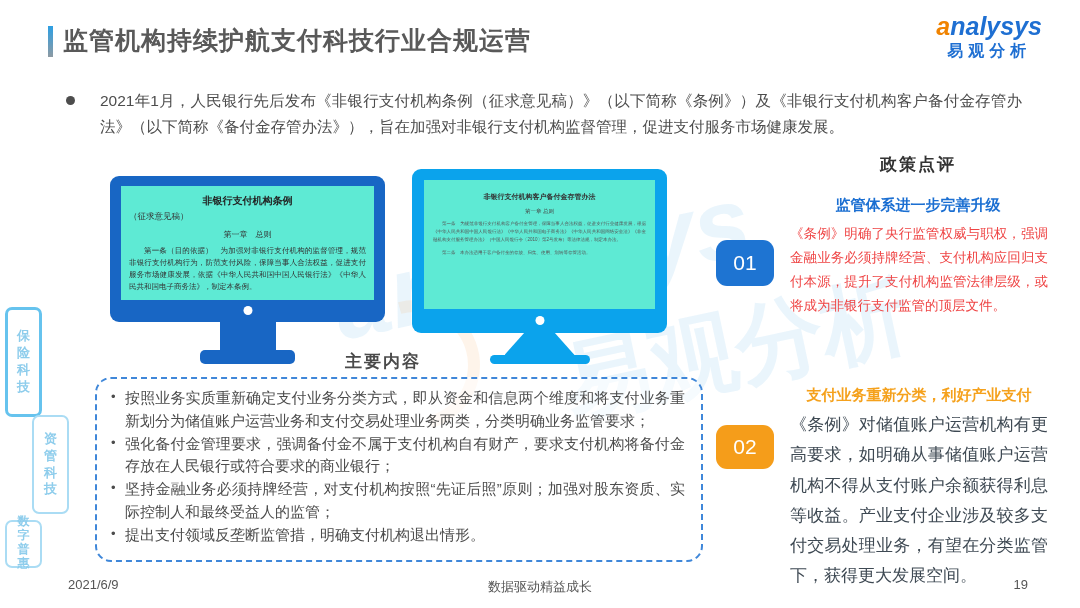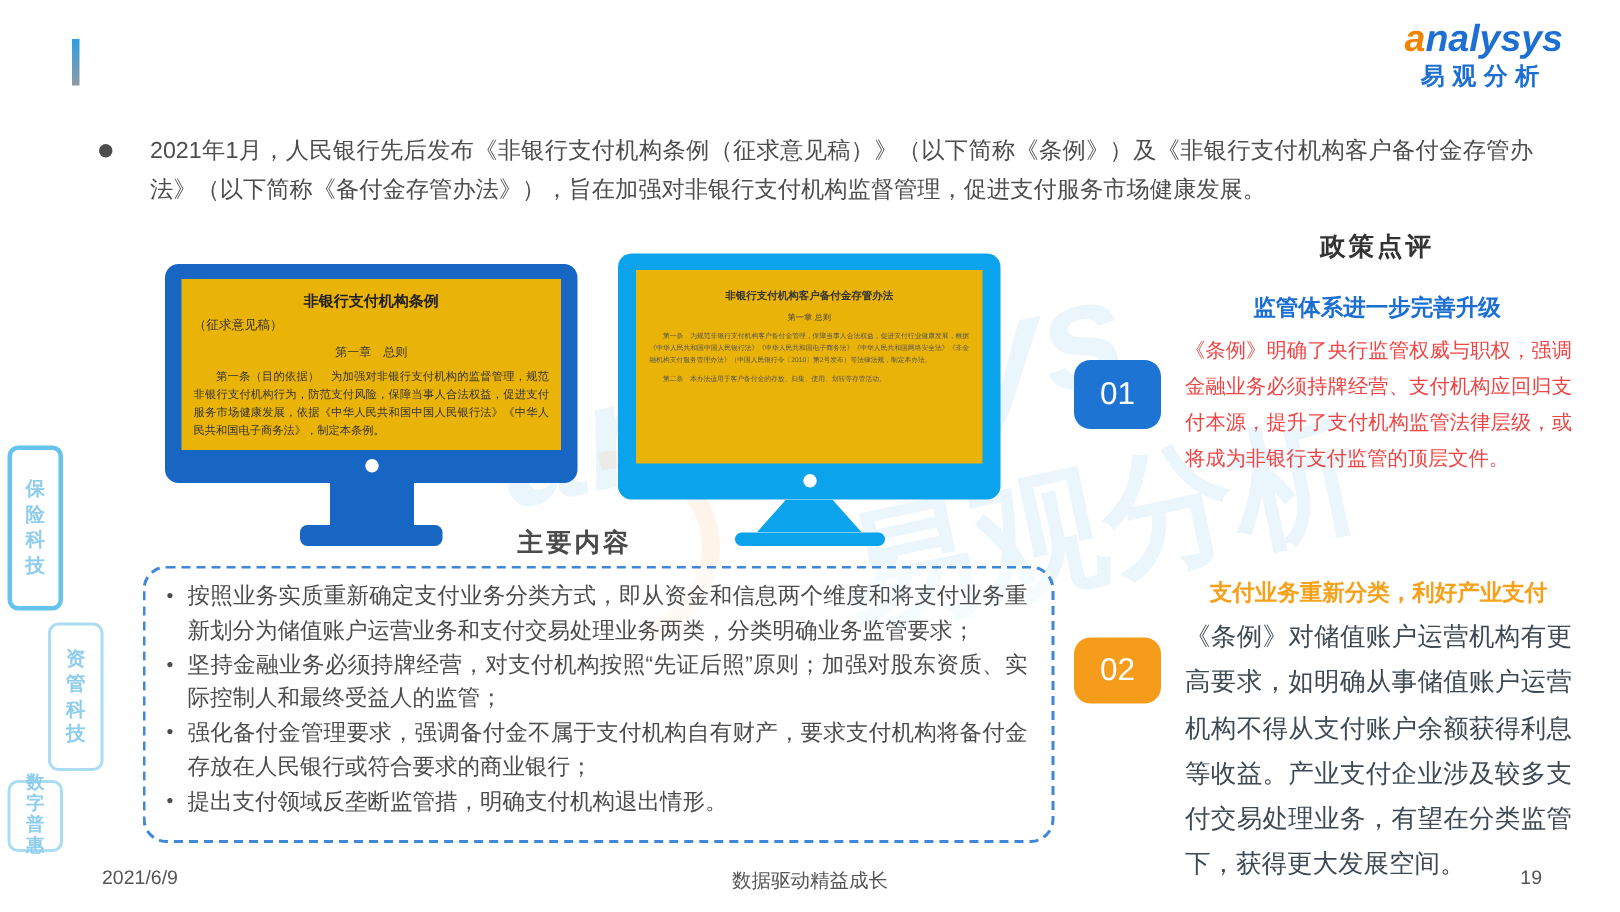--- a/index.html
+++ b/index.html
@@ -20,36 +20,36 @@
   .logo { position:absolute; right:38px; top:12px; text-align:center; }
   .logo-brand { font-size:25px; font-weight:bold; font-style:italic; color:#1e6fd2; letter-spacing:0; }
   .logo-brand .a1 { color:#f08300; font-style:italic; }
   .logo-cn { font-size:16px; font-weight:bold; color:#1e6fd2; letter-spacing:5px; margin-top:0px; }
 
   
   .side-tab { position:absolute; left:5px; width:37px; border:2px solid #aadcf4; border-radius:7px;
     background:#fff; display:flex; align-items:center; justify-content:center; text-align:center; z-index:2; }
   .side-tab span { display:block; width:15px; font-size:13px; line-height:1.3; color:#8ecdec; font-weight:bold; word-break:break-all; }
   .side-tab.active span { color:#1563b0; font-size:14px; }
-  .side-tab.thick { border-color:#66c3ee; border-width:3px; }
+  .side-tab.thick { border-color:#66c3ee; border-width:3px;margin-top:10px; }
   .tab1 { top:80px;  height:104px; }
   .tab2 { top:189px; height:101px; }
   .tab3 { top:297px; height:110px; }
   .tab4 { top:415px; height:99px;margin-left:27px; }
   .tab5 { top:520px; height:48px;font-family:Liberation Mono, monospace; }
   .tab5 span { font-size:12px; line-height:1.15; }
 
   
   .intro-dot { position:absolute; left:66px; top:96px; width:9px; height:9px; border-radius:50%; background:#4d4d4d; }
   .intro-text { position:absolute; left:100px; top:88px; width:922px; font-size:15.5px; line-height:1.7; color:#4d4d4d; text-align:justify; z-index:1; }
 
   
   .monitor { position:absolute; z-index:1; }
   .mon-screen { position:relative; border-radius:9px; }
-  .mon-inner { position:absolute; background:#eab308; overflow:hidden; }
+  .mon-inner { position:absolute; background:#5eead4; overflow:hidden; }
   .mon-dot { position:absolute; left:50%; transform:translateX(-50%); background:#fff; border-radius:50%; }
   .mon-stand { margin:0 auto; }
   .mon-base { margin:0 auto; }
 
   .m1 { left:110px; top:176px; width:275px; }
   .m1 .mon-screen { width:275px; height:146px; background:#1866c4; }
   .m1 .mon-inner { left:11px; right:11px; top:10px; bottom:22px; padding:6px 8px; }
   .m1 .mon-dot { bottom:7px; width:9px; height:9px; }
   .m1 .mon-stand { width:56px; height:28px; background:#1866c4; }
   .m1 .mon-base { width:95px; height:14px; background:#1866c4; border-radius:5px; }
@@ -95,20 +95,21 @@
 </head>
 <body>
 
 <div class="page">
 
   <div class="wm wm-latin">analysys</div>
   <div class="wm wm-cn">易观分析</div>
   <div class="wm wm-swoosh"></div>
 
   <div class="accent-bar"></div>
+  <div class="page-title">监管机构持续护航支付科技行业合规运营</div>
   <div class="logo">
     <div class="logo-brand"><span class="a1">a</span><span>nalysys</span></div>
     <div class="logo-cn">易观分析</div>
   </div>
 
   <div class="side-tab tab3 thick">
       <span>保险科技</span>
     </div>
   <div class="side-tab tab4">
       <span>资管科技</span>
@@ -144,22 +145,22 @@
       </div>
       <div class="mon-dot"></div>
     </div>
     <div class="mon-stand"></div>
     <div class="mon-base"></div>
   </div>
 
   <div class="mc-label">主要内容</div>
   <div class="mc-box">
     <div class="mc-item">按照业务实质重新确定支付业务分类方式，即从资金和信息两个维度和将支付业务重新划分为储值账户运营业务和支付交易处理业务两类，分类明确业务监管要求；</div>
+    <div class="mc-item">强化备付金管理要求，强调备付金不属于支付机构自有财产，要求支付机构将备付金存放在人民银行或符合要求的商业银行；</div>
     <div class="mc-item">坚持金融业务必须持牌经营，对支付机构按照“先证后照”原则；加强对股东资质、实际控制人和最终受益人的监管；</div>
-    <div class="mc-item">强化备付金管理要求，强调备付金不属于支付机构自有财产，要求支付机构将备付金存放在人民银行或符合要求的商业银行；</div>
     <div class="mc-item">提出支付领域反垄断监管措，明确支付机构退出情形。</div>
   </div>
 
   <div class="badge badge-01">01</div>
   <div class="badge badge-02">02</div>
 
   <div class="cm-title">政策点评</div>
   <div class="cm-h1">监管体系进一步完善升级</div>
   <div class="cm-p1">《条例》明确了央行监管权威与职权，强调金融业务必须持牌经营、支付机构应回归支付本源，提升了支付机构监管法律层级，或将成为非银行支付监管的顶层文件。</div>
   <div class="cm-h2">支付业务重新分类，利好产业支付</div>

